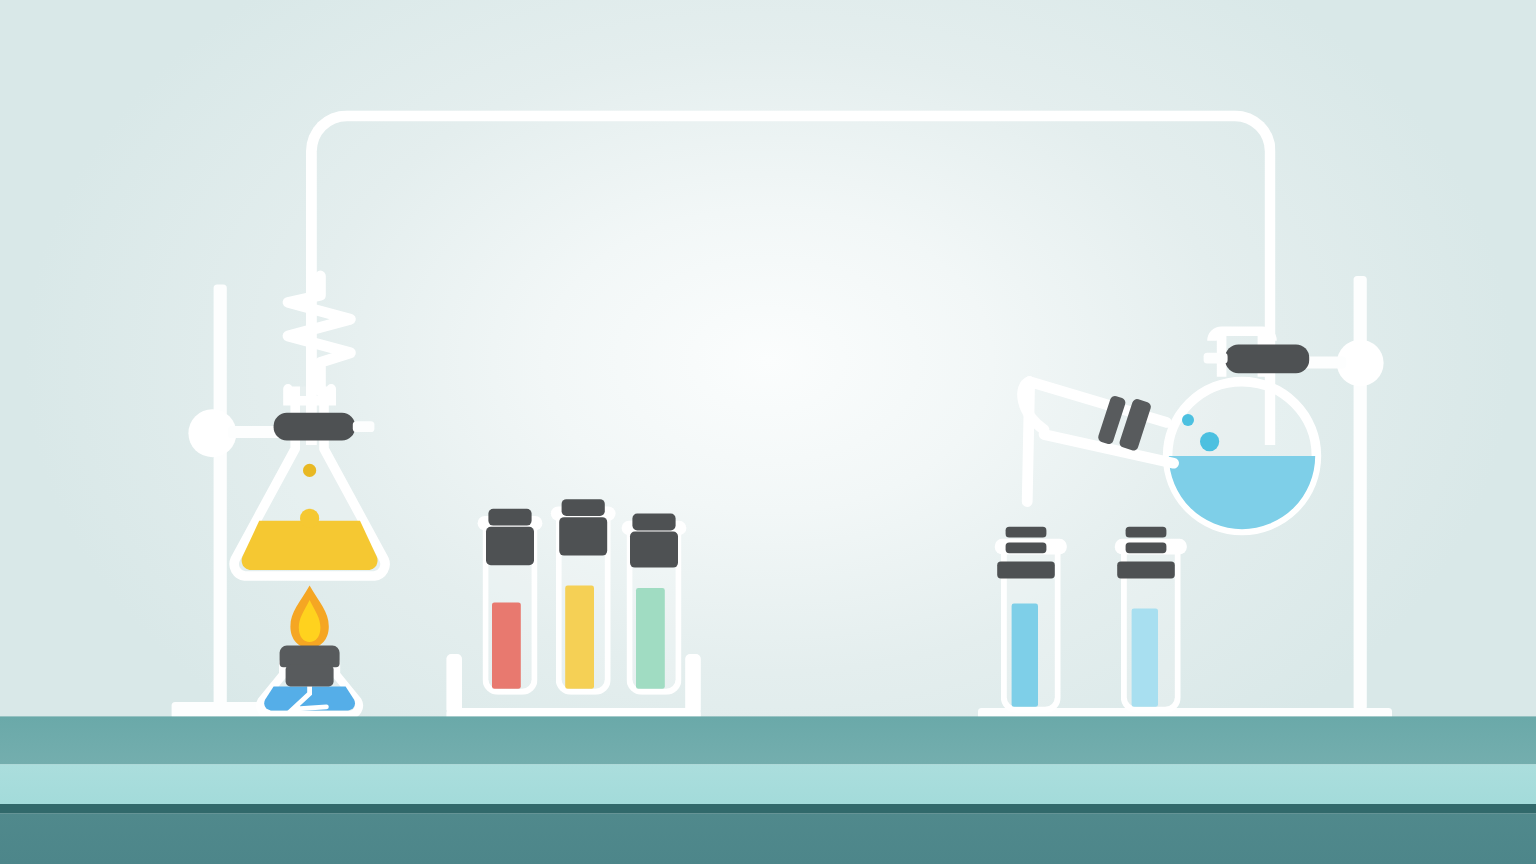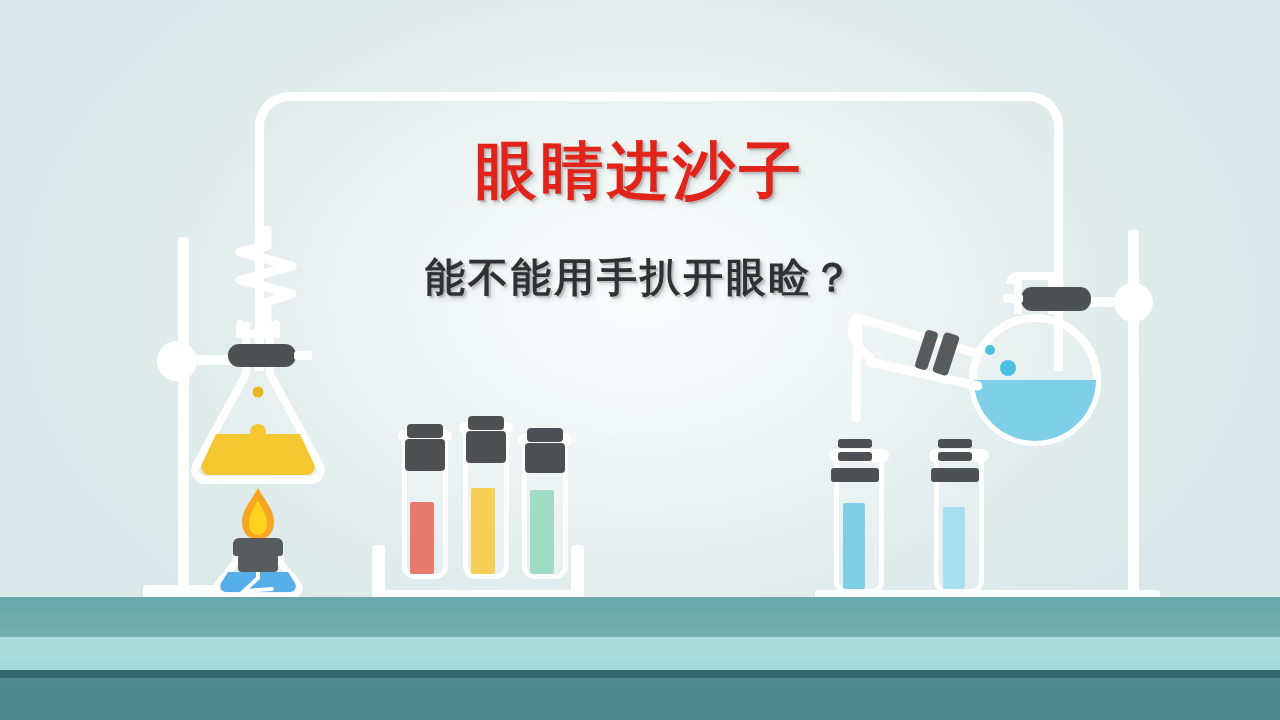--- a/index.html
+++ b/index.html
@@ -177,18 +177,14 @@
     <div class="rt-band" style="left:4px;top:17px;width:34px;height:9px;"></div>
     <div class="rt-band" style="left:-3px;top:33px;width:48px;height:14px;"></div>
     <div class="tt-liq" style="left:9px;top:72px;width:22px;height:82px;background:#a8dff0;"></div>
   </div>
 
   <div class="table-top" style="top:597px;height:40px;"></div>
   <div class="table-edge" style="top:637px;height:33px;"></div>
   <div class="table-line" style="top:670px;height:8px;"></div>
   <div class="table-body" style="top:678px;height:42px;"></div>
 
-  <div id="title-block" style="top:140px;">
-    <h1 id="main-title">眼睛进沙子</h1>
-    <h2 id="sub-title" style="margin-top:55px;">能不能用手扒开眼睑？</h2>
-  </div>
 
 </div>
 
 </body></html>

